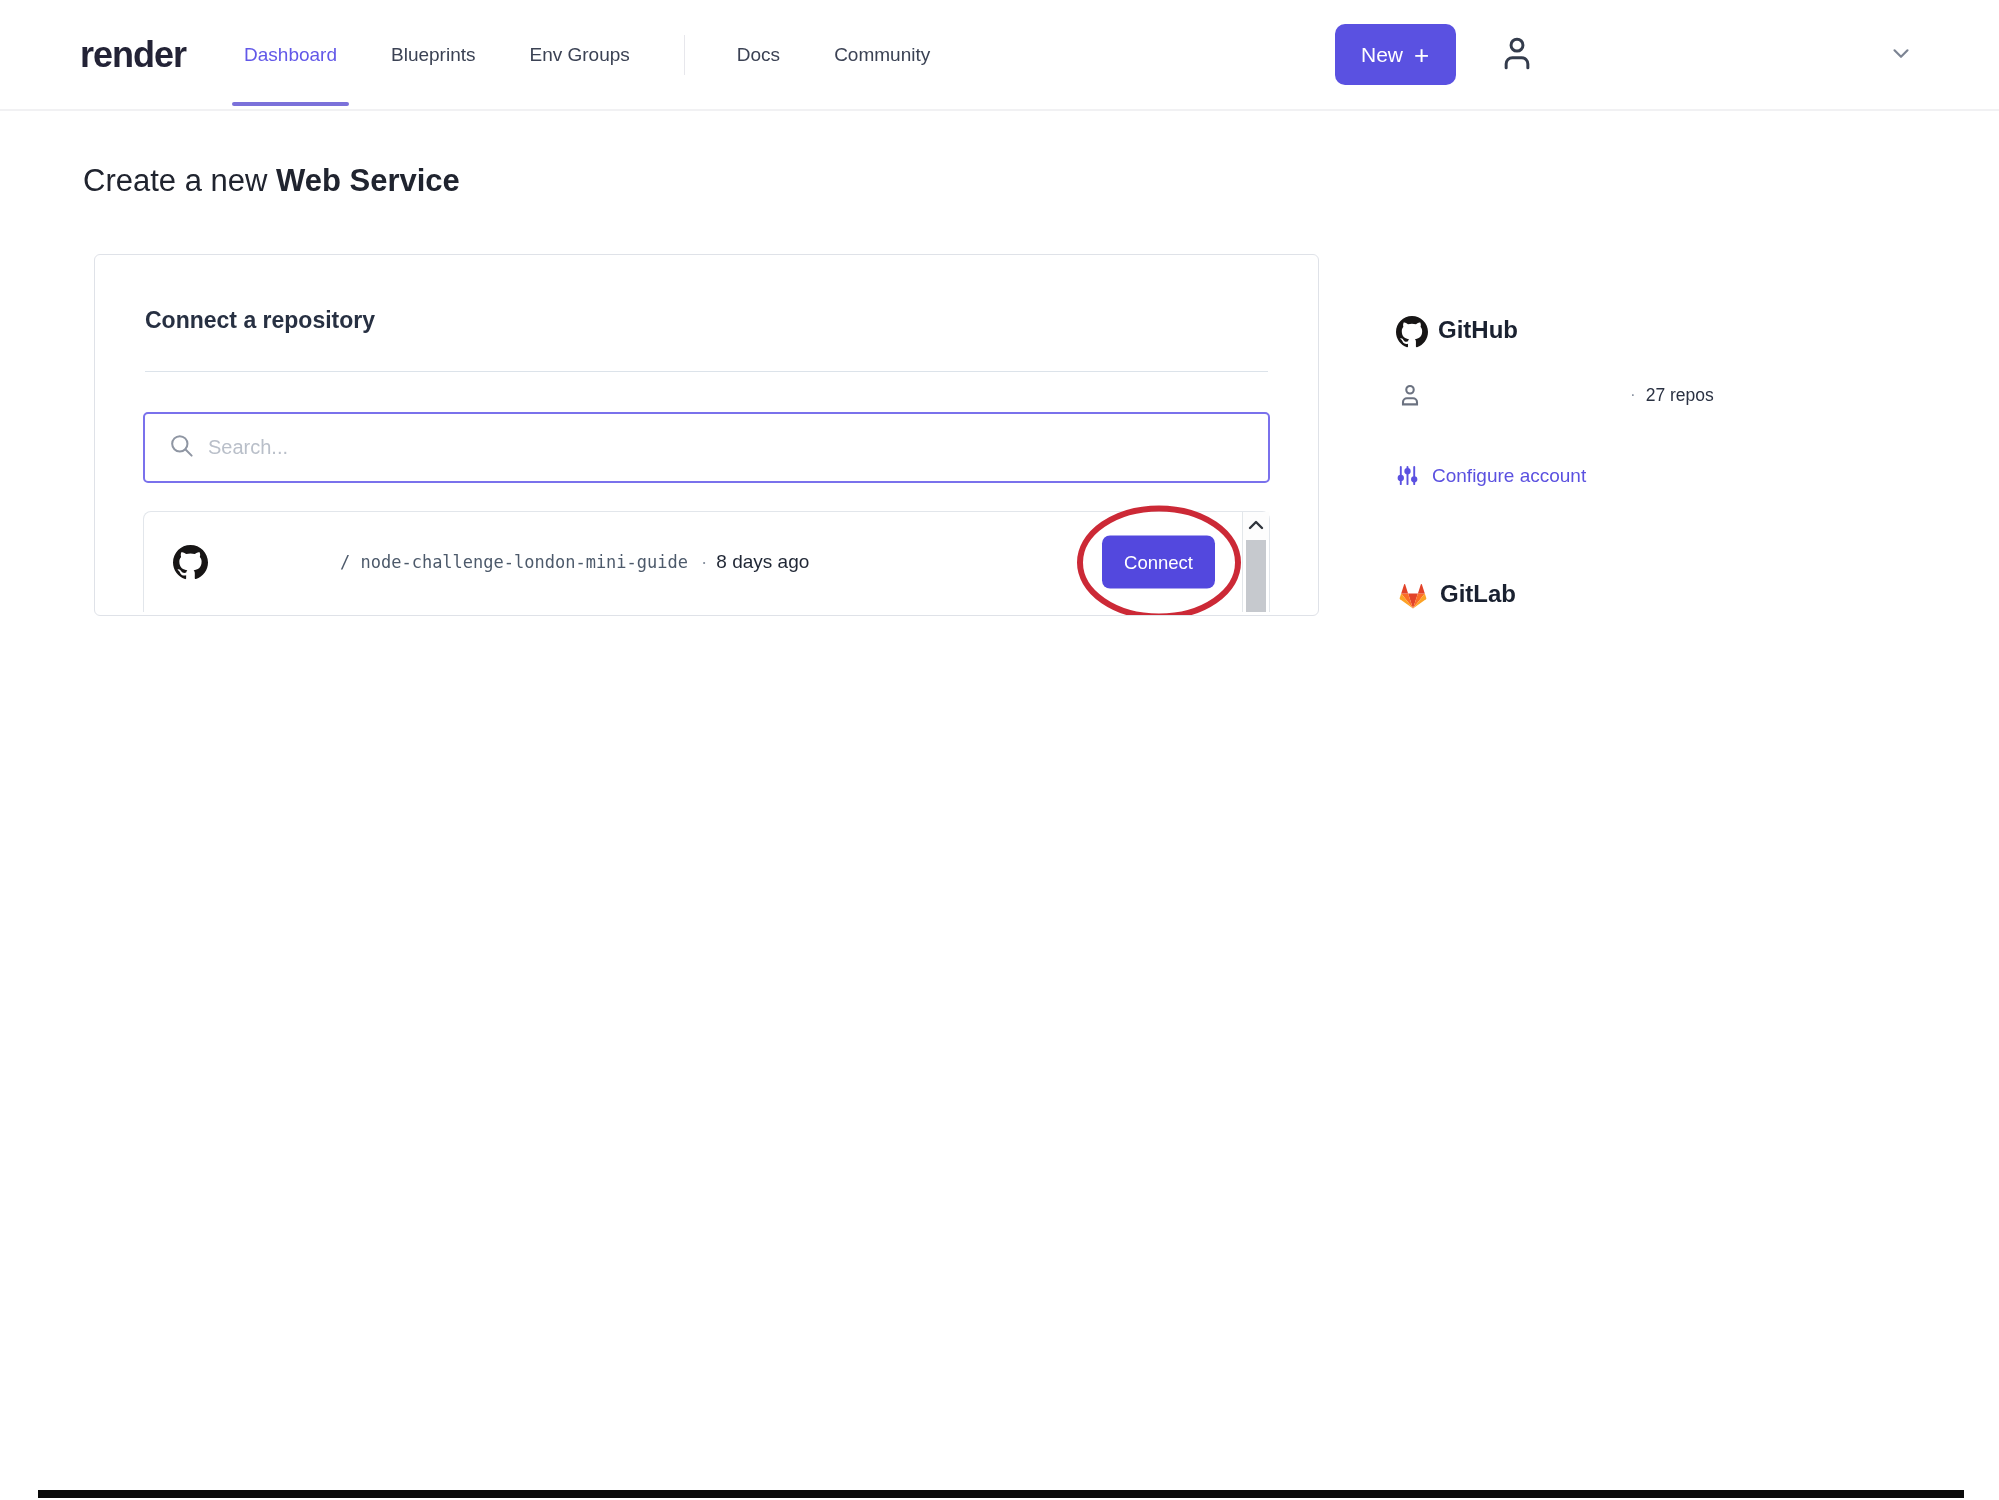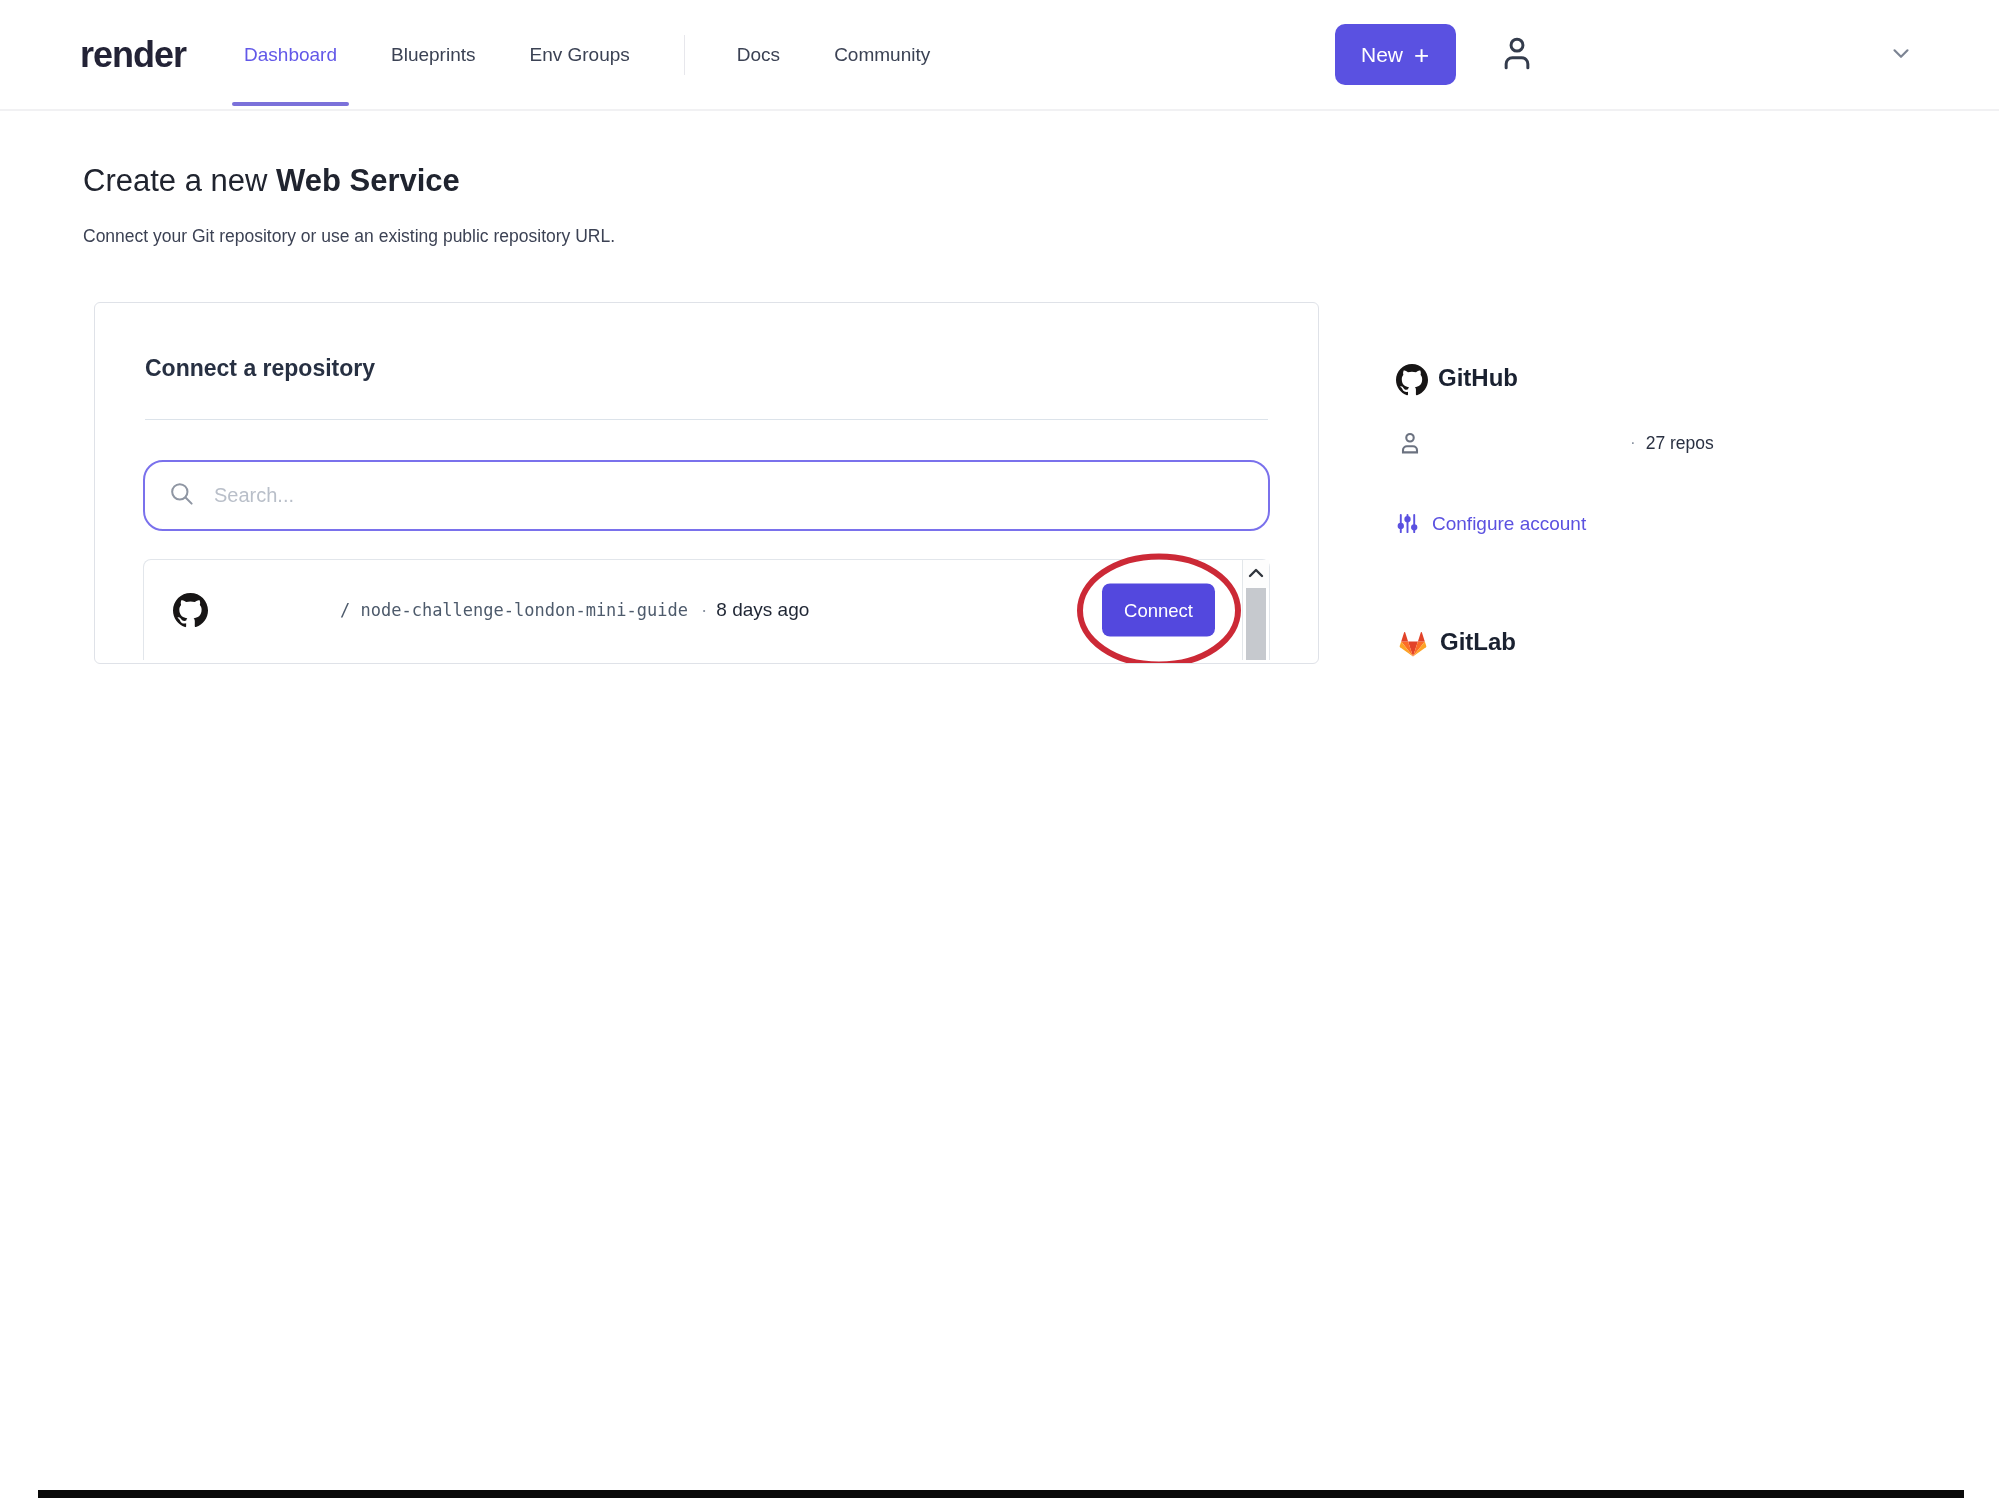--- a/index.html
+++ b/index.html
@@ -50,22 +50,22 @@
 
   .card {
     width:1225px; height:362px; background:#fff;
     border:1.5px solid #dfe2e8; border-radius:6px; overflow:hidden;
     flex-shrink:0;
   }
   .card-title { padding:52px 50px 0; font-size:23px; font-weight:700; color:#273042; }
   .card-divider { margin:37px 50px 0; height:1px; background:#dce3ea; }
 
   .search-box {
-    margin:40px 48px 0; height:71px; border:2px solid #7a71ec; border-radius:20px;
-    display:flex; align-items:center; padding:0 23px; gap:19px; background:#fff;
+    margin:40px 48px 0; height:71px; border:2px solid #7a71ec; border-radius:5px;
+    display:flex; align-items:center; padding:0 23px; gap:13px; background:#fff;
   }
   .search-box input {
     flex:1; border:none; outline:none; font-size:20px; color:#333a48;
     font-family:inherit; background:transparent;
   }
   .search-box input::placeholder { color:#b9bfc9; }
 
   .repo-list {
     margin:28px 48px 0; height:101px; position:relative;
     border:1.5px solid #e2e6eb; border-bottom:none; border-radius:8px 8px 0 0;
@@ -159,21 +159,20 @@
     <span>
       <svg width="26" height="26" viewBox="0 0 24 24" fill="none" stroke="#7c8493" stroke-width="2" stroke-linecap="round" stroke-linejoin="round">
         <polyline points="6,9.5 12,15.5 18,9.5"></polyline>
       </svg>
     </span>
   </div>
 </header>
 
 <main class="main">
   <h1 class="page-title"><span>Create a new </span><span class="emph">Web Service</span></h1>
-  <p class="page-subtitle">Connect your Git repository or use an existing public repository URL.</p>
 
   <div class="content-row">
 
     <section class="card">
       <h2 class="card-title">Connect a repository</h2>
       <div class="card-divider"></div>
 
       <div class="search-box">
         <span>
           <svg width="27" height="27" viewBox="0 0 24 24" fill="none" stroke="#8f96a3" stroke-width="1.8" stroke-linecap="round">

